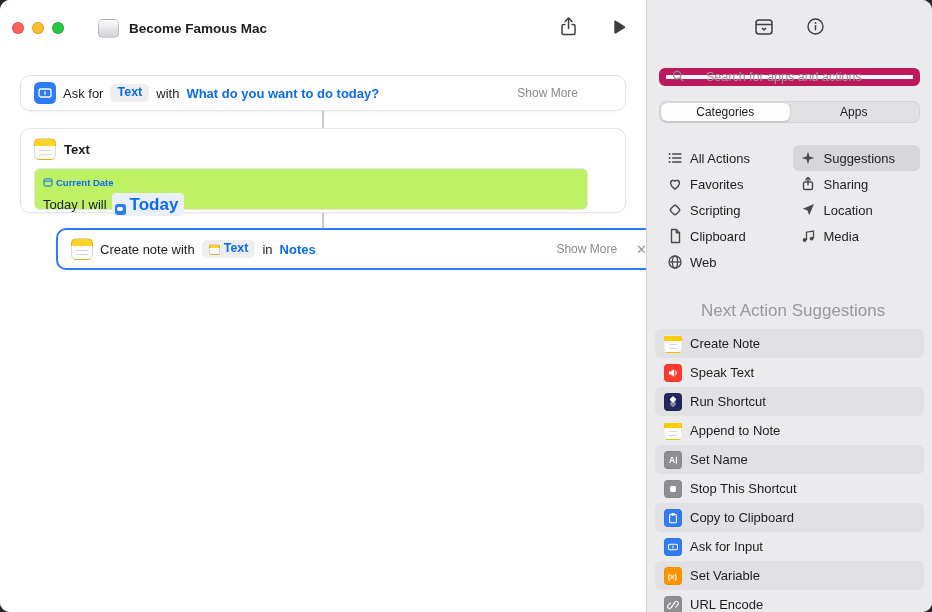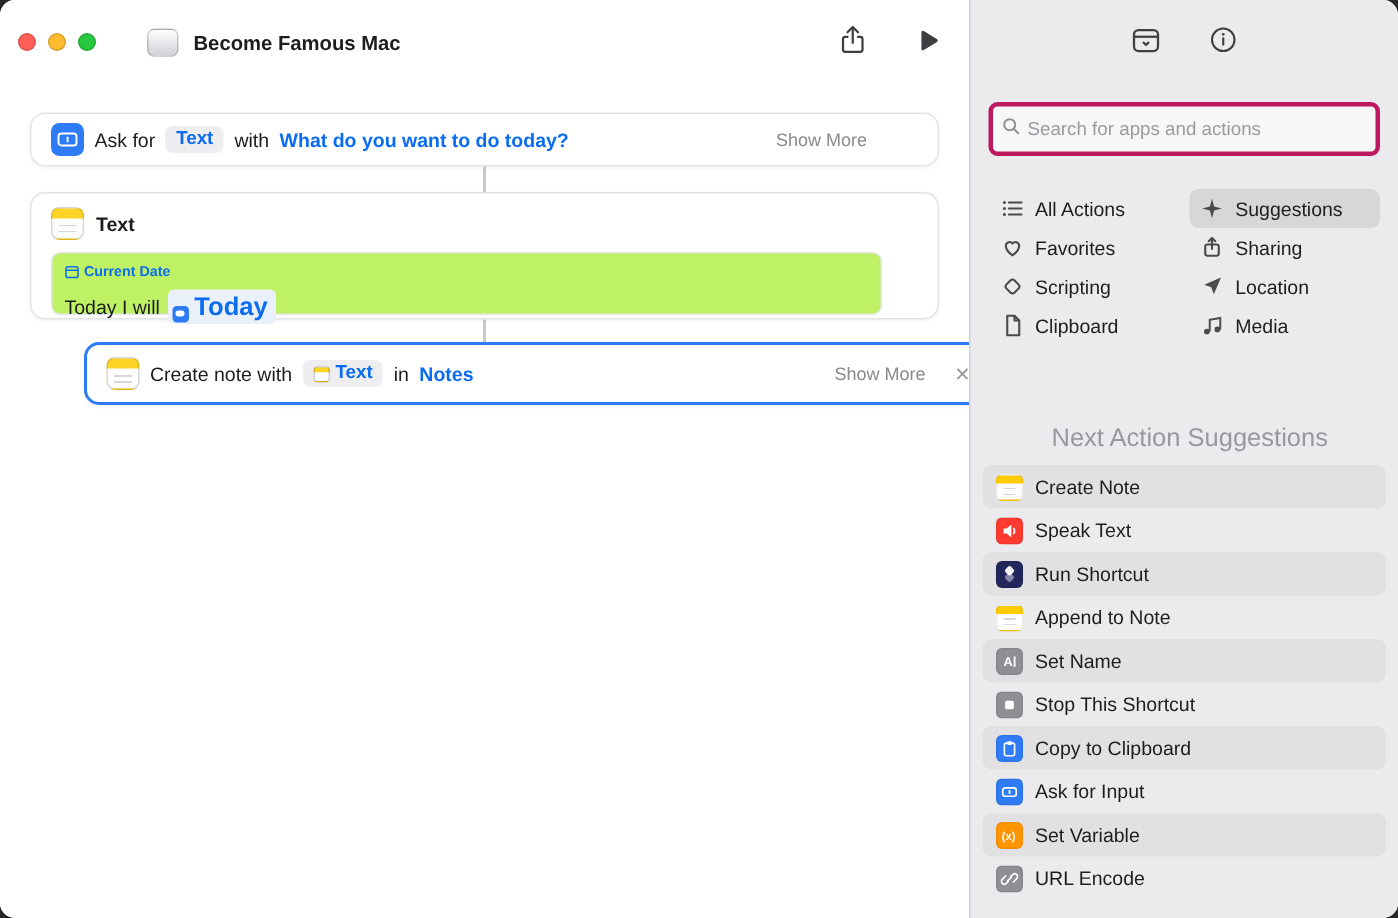--- a/index.html
+++ b/index.html
@@ -60,21 +60,21 @@
   .mini-chat{background:var(--selection);}
   .mini-chat::after{content:"";position:absolute;left:2.5px;top:3px;width:6px;height:4px;border-radius:2px;background:#fff;}
   .mini-note{background-color:#ffd426;background-image:linear-gradient(to bottom,rgba(255,255,255,0) 0 34%,#fff 34% 100%);border:0.5px solid rgba(0,0,0,.18);}
 
   
   .sidebar{position:absolute;left:646px;top:0;width:286px;height:612px;background:#ebebed;border-left:1px solid #d2d2d5;}
   .sidebar-toolbar{height:56px;display:flex;align-items:center;justify-content:center;gap:20px;}
   .sb-btn{background:none;border:none;width:32px;height:26px;display:flex;align-items:center;justify-content:center;color:#3e3e40;}
   .sidebar-body{padding:12px 12px 0;}
 
-  .search-field{display:flex;align-items:center;gap:5px;height:36px;border:3px solid #be185d;border-radius:6px;padding:0 6px;background:rgba(255,255,255,.6);}
+  .search-field{display:flex;align-items:center;gap:22px;height:18px;border:7px solid #be185d;border-radius:6px;padding:0 6px;background:rgba(255,255,255,.6);}
   .search-input{border:none;background:transparent;outline:none;font-size:12.5px;color:#1d1d1f;width:100%;font-family:inherit;}
   .search-input::placeholder{color:#9a9a9f;}
 
   .segmented{margin-top:15px;height:22px;background:#e1e1e4;border:1px solid #d5d5d8;border-radius:7px;display:flex;padding:1px;}
   .segment{flex:1;display:flex;align-items:center;justify-content:center;font-size:12px;color:#1d1d1f;border-radius:6px;}
   .segment.active{background:#fefefe;box-shadow:0 0 1px rgba(0,0,0,.25),0 1px 2px rgba(0,0,0,.12);}
 
   .cat-grid{margin-top:22px;display:grid;grid-template-columns:1fr 1fr;column-gap:6px;}
   .cat-item{height:26px;display:flex;align-items:center;gap:7px;font-size:13px;color:#1d1d1f;padding:0 7px;border-radius:6px;}
   .cat-item.selected{background:#d7d7da;}
@@ -208,20 +208,24 @@
       <div class="search-field">
         <span>
           <svg width="12" height="12" viewBox="0 0 14 14" fill="none" stroke="#8e8e93" stroke-width="1.5" stroke-linecap="round">
               <circle cx="6" cy="6" r="4.3"></circle>
               <line x1="9.3" y1="9.3" x2="12.6" y2="12.6"></line>
             </svg>
         </span>
         <input class="search-input" type="text" placeholder="Search for apps and actions" style="">
       </div>
 
+      <div class="segmented">
+        <div class="segment active">Categories</div>
+        <div class="segment">Apps</div>
+      </div>
 
       <div class="cat-grid">
         <div class="cat-item">
           <span class="cat-icon">
             <svg width="16" height="16" viewBox="0 0 16 16" stroke="#4a4a4d" stroke-width="1.4" fill="#4a4a4d" stroke-linecap="round">
                 <line x1="5.6" y1="4" x2="14" y2="4"></line>
                 <line x1="5.6" y1="8" x2="14" y2="8"></line>
                 <line x1="5.6" y1="12" x2="14" y2="12"></line>
                 <circle cx="2.6" cy="4" r="1" stroke="none"></circle>
                 <circle cx="2.6" cy="8" r="1" stroke="none"></circle>
@@ -288,20 +292,30 @@
           <span class="cat-icon">
             <svg width="16" height="16" viewBox="0 0 16 16" fill="none" stroke="#4a4a4d" stroke-width="1.3">
                 <circle cx="4.6" cy="12" r="1.9" fill="#4a4a4d" stroke="none"></circle>
                 <circle cx="11.6" cy="10.6" r="1.9" fill="#4a4a4d" stroke="none"></circle>
                 <path d="M6.5 12V4.2L13.5 3v7.6"></path>
               </svg>
           </span>
           <span>Media</span>
         </div>
 
+        <div class="cat-item">
+          <span class="cat-icon">
+            <svg width="16" height="16" viewBox="0 0 16 16" fill="none" stroke="#4a4a4d" stroke-width="1.3">
+                <circle cx="8" cy="8" r="6"></circle>
+                <ellipse cx="8" cy="8" rx="2.6" ry="6"></ellipse>
+                <path d="M2 8h12"></path>
+              </svg>
+          </span>
+          <span>Web</span>
+        </div>
         <div class="cat-item"></div>
       </div>
 
       <div class="sg-header">Next Action Suggestions</div>
 
       <div class="sg-list">
         <div class="sg-row">
           <span class="sg-icon icon-note-style" style="background-color: rgb(255, 204, 2);"></span>
           <span class="sg-label">Create Note</span>
         </div>

